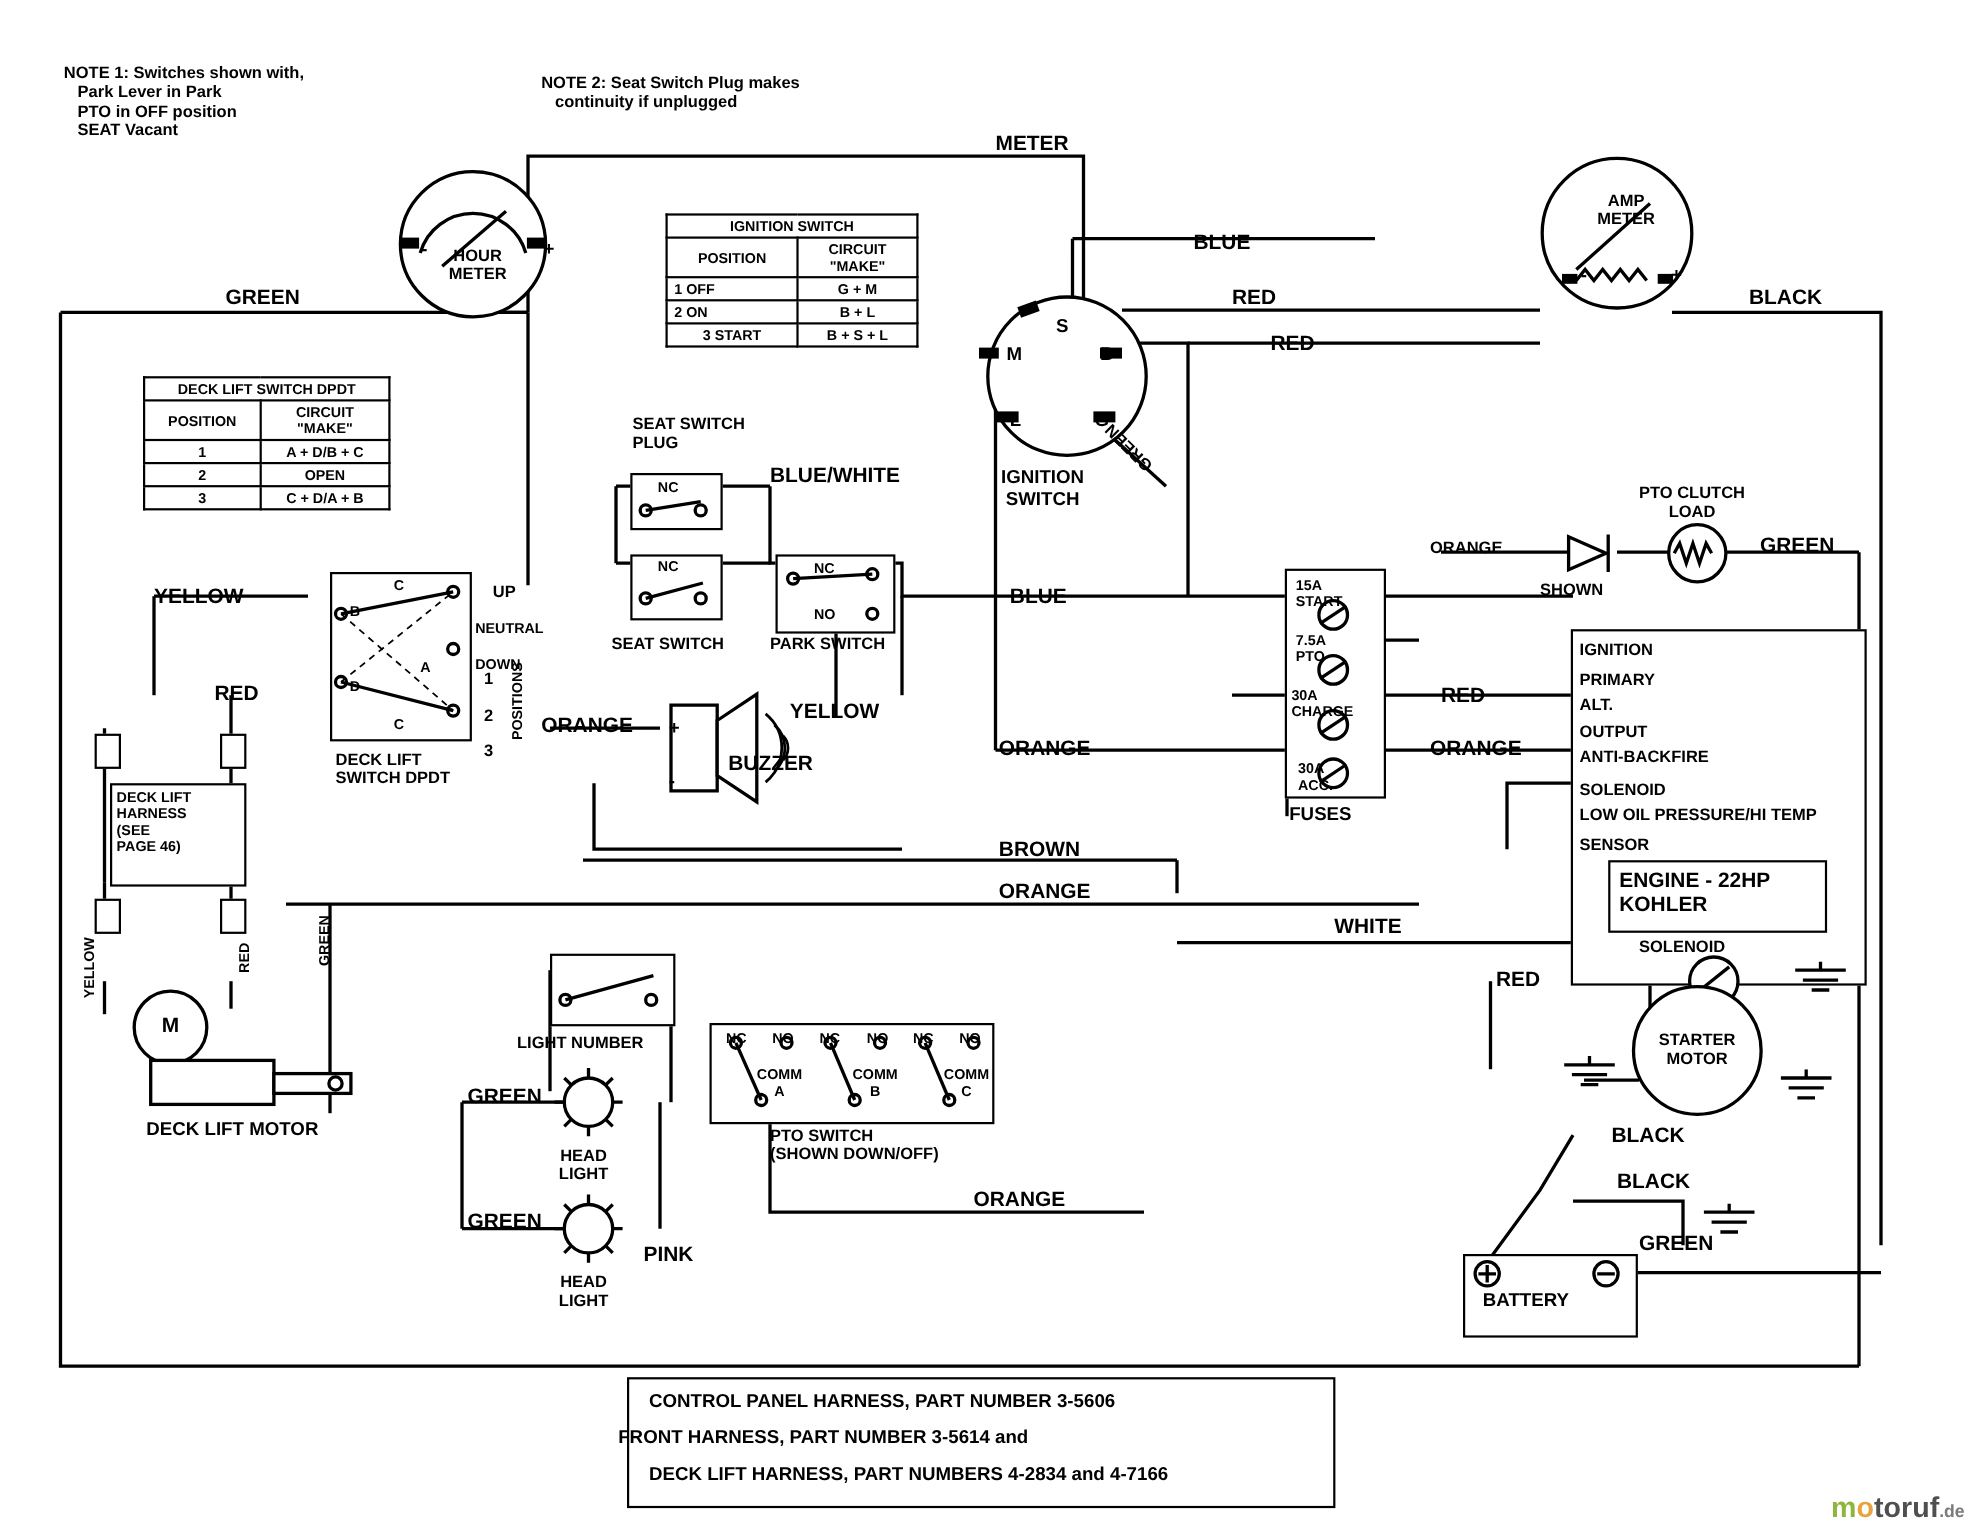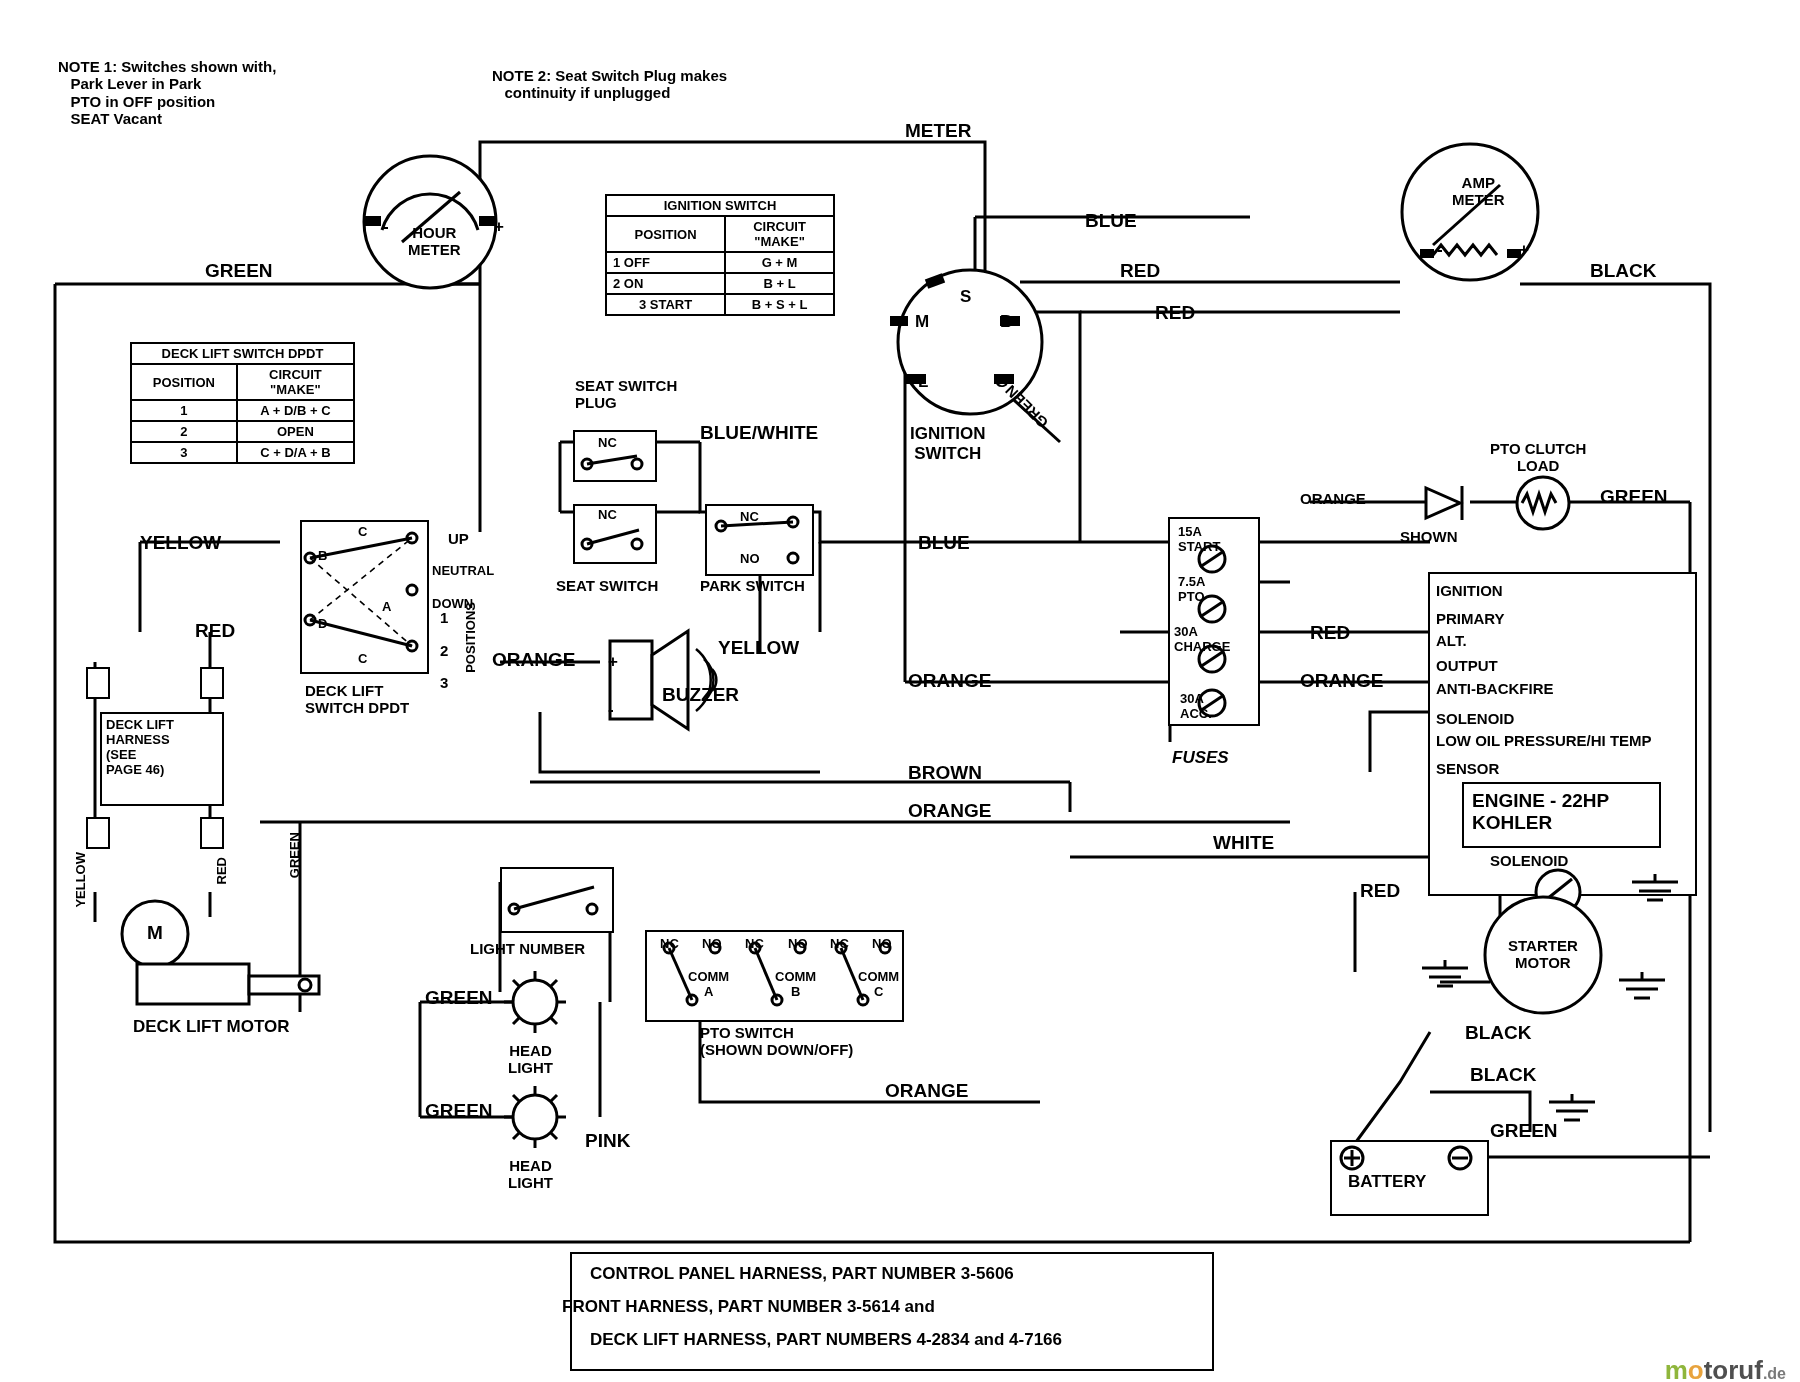--- a/index.html
+++ b/index.html
@@ -385,21 +385,21 @@
       <line x1="32" y1="194" x2="56" y2="178" stroke="#000" stroke-width="3"></line>
 </svg>
 <div class="lbl sm" style="left:1178px;top:513px;">15A
 START</div>
 <div class="lbl sm" style="left:1178px;top:563px;">7.5A
 PTO</div>
 <div class="lbl sm" style="left:1174px;top:613px;">30A
 CHARGE</div>
 <div class="lbl sm" style="left:1180px;top:680px;">30A
 ACC.</div>
-<div class="lbl lg" style="left:1172px;top:736px;font-style:italic;">FUSES</div>
+<div class="lbl lg" style="left:1172px;top:718px;">FUSES</div>
 
 <svg style="position:absolute;left:1420px;top:470px;width:60px;height:42px;">
   <path d="M6,6 L6,36 L40,21 Z" fill="#fff" stroke="#000" stroke-width="3"></path>
   <line x1="42" y1="4" x2="42" y2="38" stroke="#000" stroke-width="3"></line>
 </svg>
 <div class="lbl md" style="left:1400px;top:516px;">SHOWN</div>
 
 <svg style="position:absolute;left:1508px;top:462px;width:70px;height:58px;">
   <circle cx="35" cy="29" r="26" fill="#fff" stroke="#000" stroke-width="3"></circle>
   <path d="M14,29 l5,-9 l6,18 l6,-18 l6,18 l6,-18 l5,9" fill="none" stroke="#000" stroke-width="3"></path>

